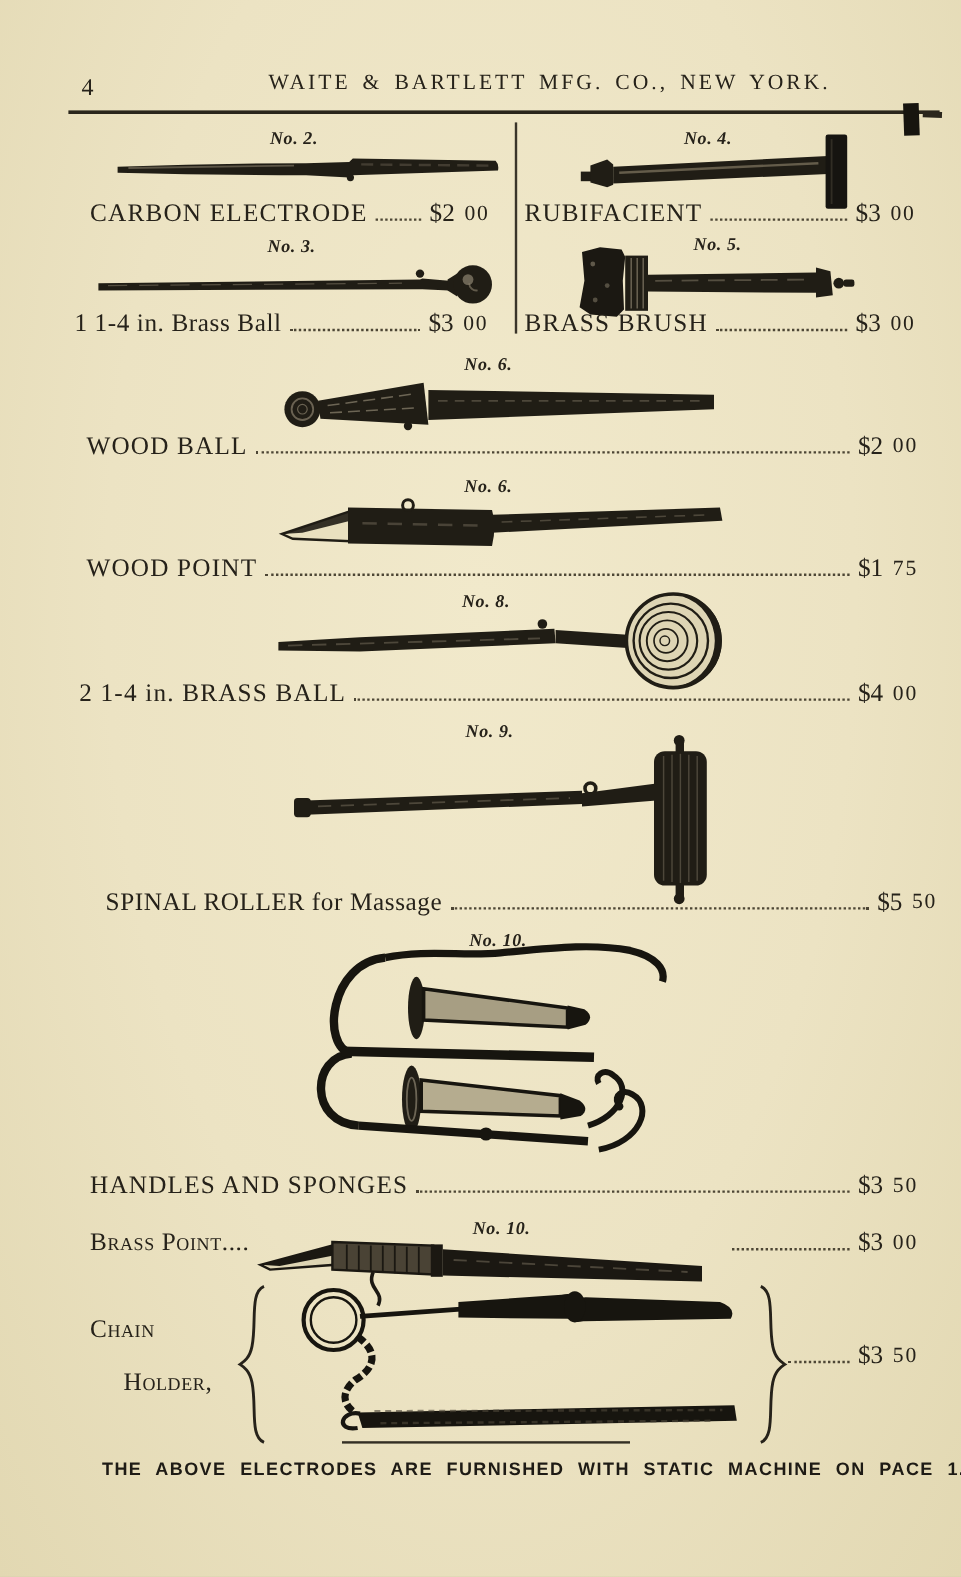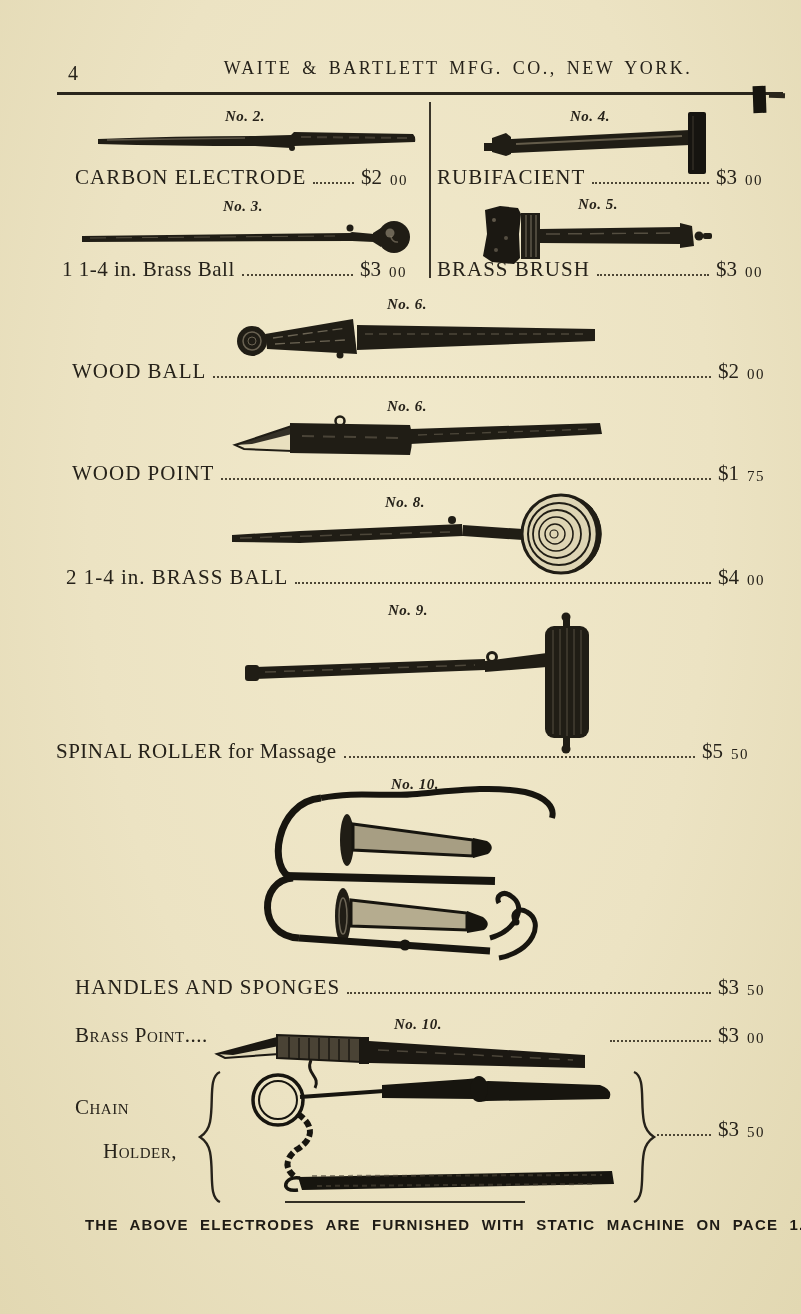--- a/index.html
+++ b/index.html
@@ -21,21 +21,21 @@
   .header-rule::after{content:"";position:absolute;right:-2px;top:1px;width:16px;height:5px;background:#2a261c;transform:rotate(2deg);}
   .col-divider{width:2px;background:#3a352a;}
   .no-label{font-size:15px;font-weight:bold;font-style:italic;letter-spacing:.5px;transform:translateX(-50%);white-space:nowrap;}
   .price-row{display:flex;align-items:flex-end;}
   .lbl{font-size:21px;line-height:1.1;letter-spacing:.5px;white-space:nowrap;}
   .caps{letter-spacing:1px;}
   .sc{font-variant:small-caps;}
   .leader{flex:1 1 auto;min-width:14px;height:0;border-bottom:2px dotted #4d4635;margin:0 7px 5px 7px;}
   .price{display:flex;align-items:flex-end;white-space:nowrap;}
   .dollars{font-size:21px;line-height:1.1;}
-  .cents{font-size:15px;line-height:1.1;margin-left:8px;margin-bottom:1px;letter-spacing:1.5px;}
+  .cents{font-size:18px;line-height:1.1;margin-left:8px;margin-bottom:1px;letter-spacing:1.5px;}
   .footer-note{font-family:"Liberation Sans",sans-serif;font-weight:bold;font-size:15px;letter-spacing:1.2px;word-spacing:6px;text-align:center;color:#1e1b15;white-space:nowrap;}
   .short-rule{height:2px;background:#332f24;}
   .artifact{background:#17150f;transform:rotate(-2deg);}
   svg{display:block;overflow:visible;}
 </style>
 </head>
 <body>
 
 <div class="page">
 
@@ -191,21 +191,21 @@
     <path d="M20,58 L230,51" stroke="#6b6353" stroke-width="1.5" opacity=".6" stroke-dasharray="11 8"></path>
     <circle cx="247" cy="43" r="4.5" fill="none" stroke="#201d15" stroke-width="3"></circle>
     <path d="M240,47 L302,39 L302,53 L240,58 Z" fill="#201d15"></path>
     <rect x="300" y="12" width="44" height="112" rx="9" fill="#201d15"></rect>
     <path d="M308,16 L308,120 M315,15 L315,121 M322,14 L322,122 M329,15 L329,121 M336,16 L336,120" stroke="#6b6353" stroke-width="1.2" opacity=".6"></path>
     <rect x="318" y="2" width="7" height="12" fill="#201d15"></rect>
     <circle cx="321" cy="3" r="4.5" fill="#201d15"></circle>
     <rect x="318" y="122" width="7" height="12" fill="#201d15"></rect>
     <circle cx="321" cy="135" r="4.5" fill="#201d15"></circle>
   </svg>
-  <div class="abs price-row" style="left:56px;top:740px;width:693px;">
+  <div class="abs price-row" style="left:88px;top:740px;width:693px;">
     <span class="lbl">SPINAL ROLLER for Massage</span>
     <span class="leader"></span>
     <span class="price">
         <span class="dollars">$5</span>
         <span class="cents">50</span>
       </span>
   </div>
 
   <div class="abs no-label" style="left:415px;top:776px;">No. 10.</div>
   <svg class="abs" style="left:255px;top:788px;" width="330" height="200" viewBox="0 0 330 200">

